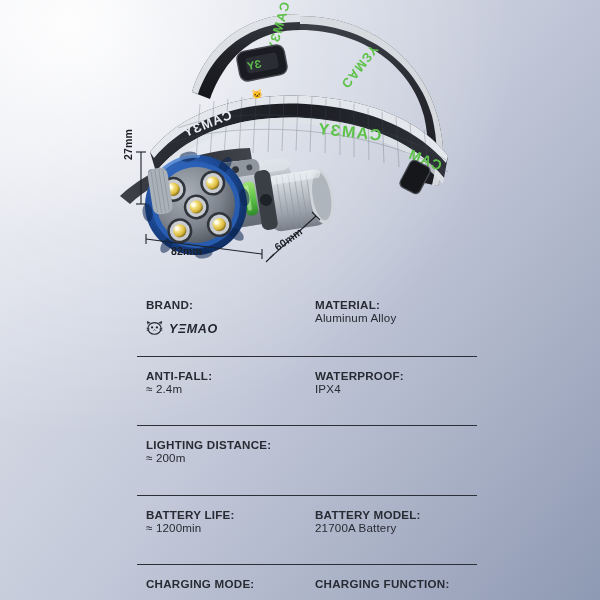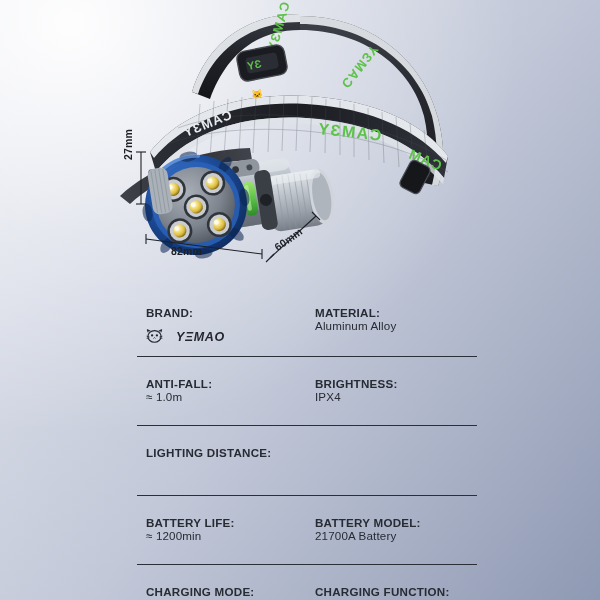--- a/index.html
+++ b/index.html
@@ -82,37 +82,37 @@
     top: 0;
   }
   .spec-cell.col1 { left: 9px; }
   .spec-cell.col2 { left: 178px; }
 
   .spec-key {
     font-size: 11.6px;
     font-weight: 700;
     color: #272b33;
     letter-spacing: 0.25px;
-    margin-top: 20px;
+    margin-top: 12px;
     white-space: nowrap;
   }
   .spec-val {
     font-size: 11.6px;
     font-weight: 400;
     color: #272b33;
     letter-spacing: 0.15px;
     white-space: nowrap;
   }
 
   
   .brand-lockup {
     display: flex;
     align-items: center;
     margin-top: 10px;
-    gap: 13px;
+    gap: 6px;
   }
   .brand-wordmark {
     font-size: 12.5px;
     font-weight: 700;
     font-style: italic;
     color: #23262e;
     letter-spacing: 0.6px;
   }
 </style>
 </head>
@@ -370,31 +370,32 @@
       </div>
       <div class="spec-cell col2">
         <div class="spec-key">MATERIAL:</div>
         <div class="spec-val">Aluminum Alloy</div>
       </div>
     </div>
 
     <div class="spec-row">
       <div class="spec-cell col1">
         <div class="spec-key">ANTI-FALL:</div>
-        <div class="spec-val">≈ 1.0m</div>
+        <div class="spec-val">≈ 2.4m</div>
       </div>
       <div class="spec-cell col2">
-        <div class="spec-key">BRIGHTNESS:</div>
+        <div class="spec-key">WATERPROOF:</div>
         <div class="spec-val">IPX4</div>
       </div>
     </div>
 
     <div class="spec-row">
       <div class="spec-cell col1">
         <div class="spec-key">LIGHTING DISTANCE:</div>
+        <div class="spec-val">≈ 200m</div>
       </div>
     </div>
 
     <div class="spec-row">
       <div class="spec-cell col1">
         <div class="spec-key">BATTERY LIFE:</div>
         <div class="spec-val">≈ 1200min</div>
       </div>
       <div class="spec-cell col2">
         <div class="spec-key">BATTERY MODEL:</div>

